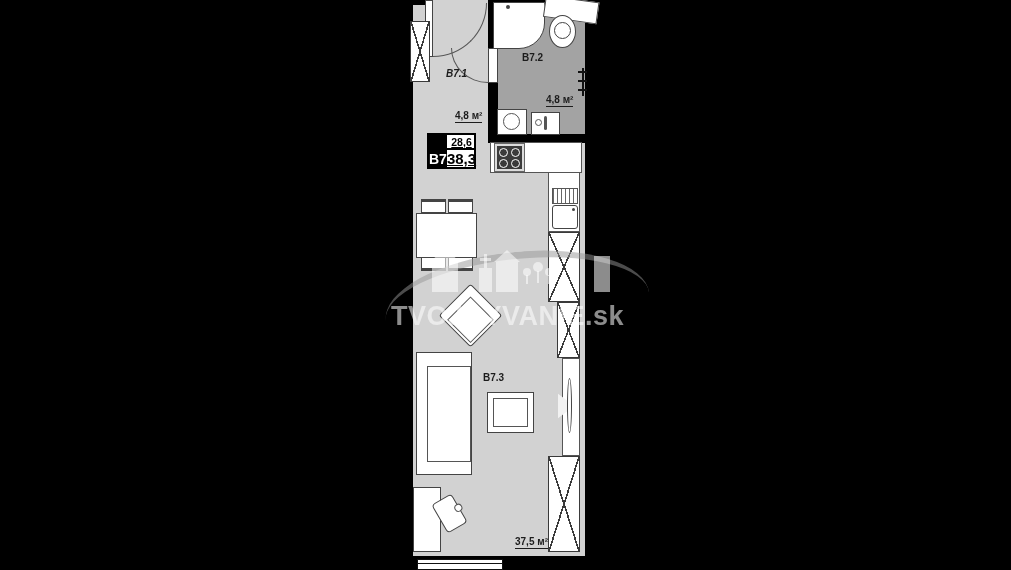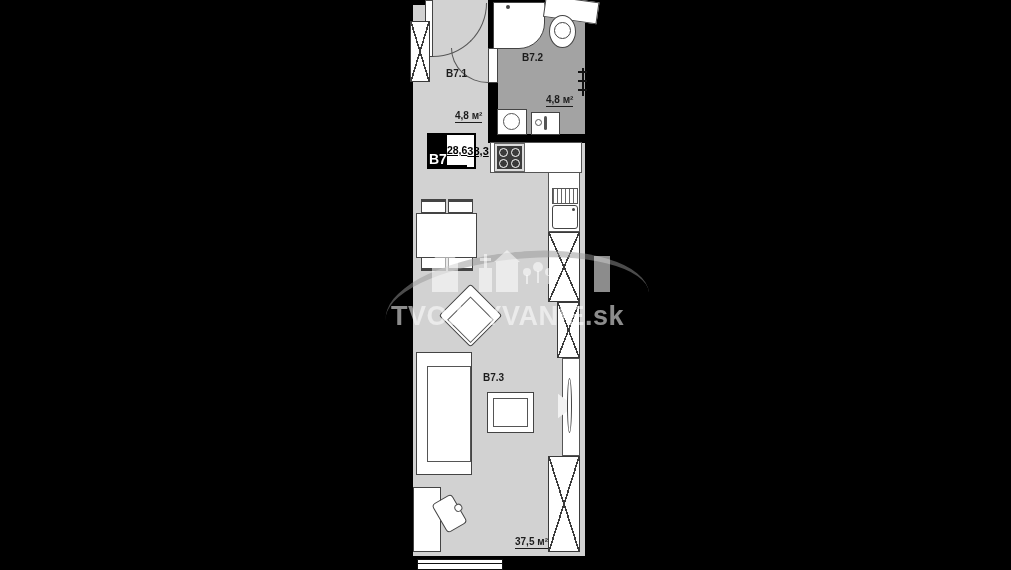--- a/index.html
+++ b/index.html
@@ -101,34 +101,34 @@
 
   <div class="fix" style="left:413px;top:487px;width:28px;height:65px;"></div>
   <div class="fix" style="left:438px;top:497px;width:23px;height:33px;transform:rotate(-30deg);border-radius:4px;">
     <div style="left:17px;top:11px;width:8px;height:8px;border:1px solid #555;border-radius:50%;background:#fff;"></div>
   </div>
 
   <div style="left:417px;top:559px;width:86px;height:11px;background:#fff;border:1.5px solid #111;">
     <div style="left:0;right:0;top:3px;height:1px;background:#111;"></div>
   </div>
 
-  <div class="lbl" style="left:446px;top:68px;">B7.1</div>
+  <div class="lbl" style="left:446px;top:68px;font-style:italic;">B7.1</div>
   <div class="lbl" style="left:522px;top:52px;">B7.2</div>
   <div class="lbl" style="left:483px;top:372px;">B7.3</div>
   <div class="lbl area" style="left:455px;top:110px;">4,8 м²</div>
   <div class="lbl area" style="left:546px;top:94px;">4,8 м²</div>
   <div class="lbl area" style="left:515px;top:536px;">37,5 м²</div>
 
   <div style="left:427px;top:133px;width:49px;height:36px;border:2px solid #000;background:#fff;display:flex;position:absolute;">
     <div style="position:relative;width:23px;height:100%;background:#000;color:#fff;display:flex;align-items:flex-end;justify-content:center;font-size:14px;font-weight:bold;">
       <span style="position:relative;">B7</span>
     </div>
-    <div style="position:relative;flex:1;height:100%;display:flex;text-decoration:underline;">
+    <div style="position:relative;flex:1;height:100%;display:flex;flex-direction:column;text-decoration:underline;">
       <div style="position:relative;flex:1;display:flex;align-items:center;justify-content:center;font-size:10.5px;font-weight:bold;color:#000;border-bottom:2px solid #000;">28,6</div>
-      <div style="position:relative;flex:1;display:flex;align-items:center;justify-content:center;font-size:11px;font-weight:bold;color:#000;">38,3</div>
+      <div style="position:relative;flex:1;display:flex;align-items:center;justify-content:center;font-size:15px;font-weight:bold;color:#000;">38,3</div>
     </div>
   </div>
 
   <div style="left:0;top:0;width:822px;height:570px;pointer-events:none;">
     <div style="left:385px;top:252px;width:265px;height:110px;border-radius:50%;border-top:7px solid rgba(150,150,150,0.5);transform:rotate(-6deg);"></div>
     <div class="wm-shape" style="left:432px;top:262px;width:26px;height:30px;"></div>
     <div class="tri" style="left:430px;top:248px;border-left:15px solid transparent;border-right:15px solid transparent;border-bottom:14px solid rgba(255,255,255,0.55);"></div>
     <div class="wm-shape" style="left:437px;top:238px;width:5px;height:10px;"></div>
     <div class="wm-shape" style="left:479px;top:268px;width:13px;height:24px;"></div>
     <div class="wm-shape" style="left:484px;top:254px;width:3px;height:14px;"></div>

